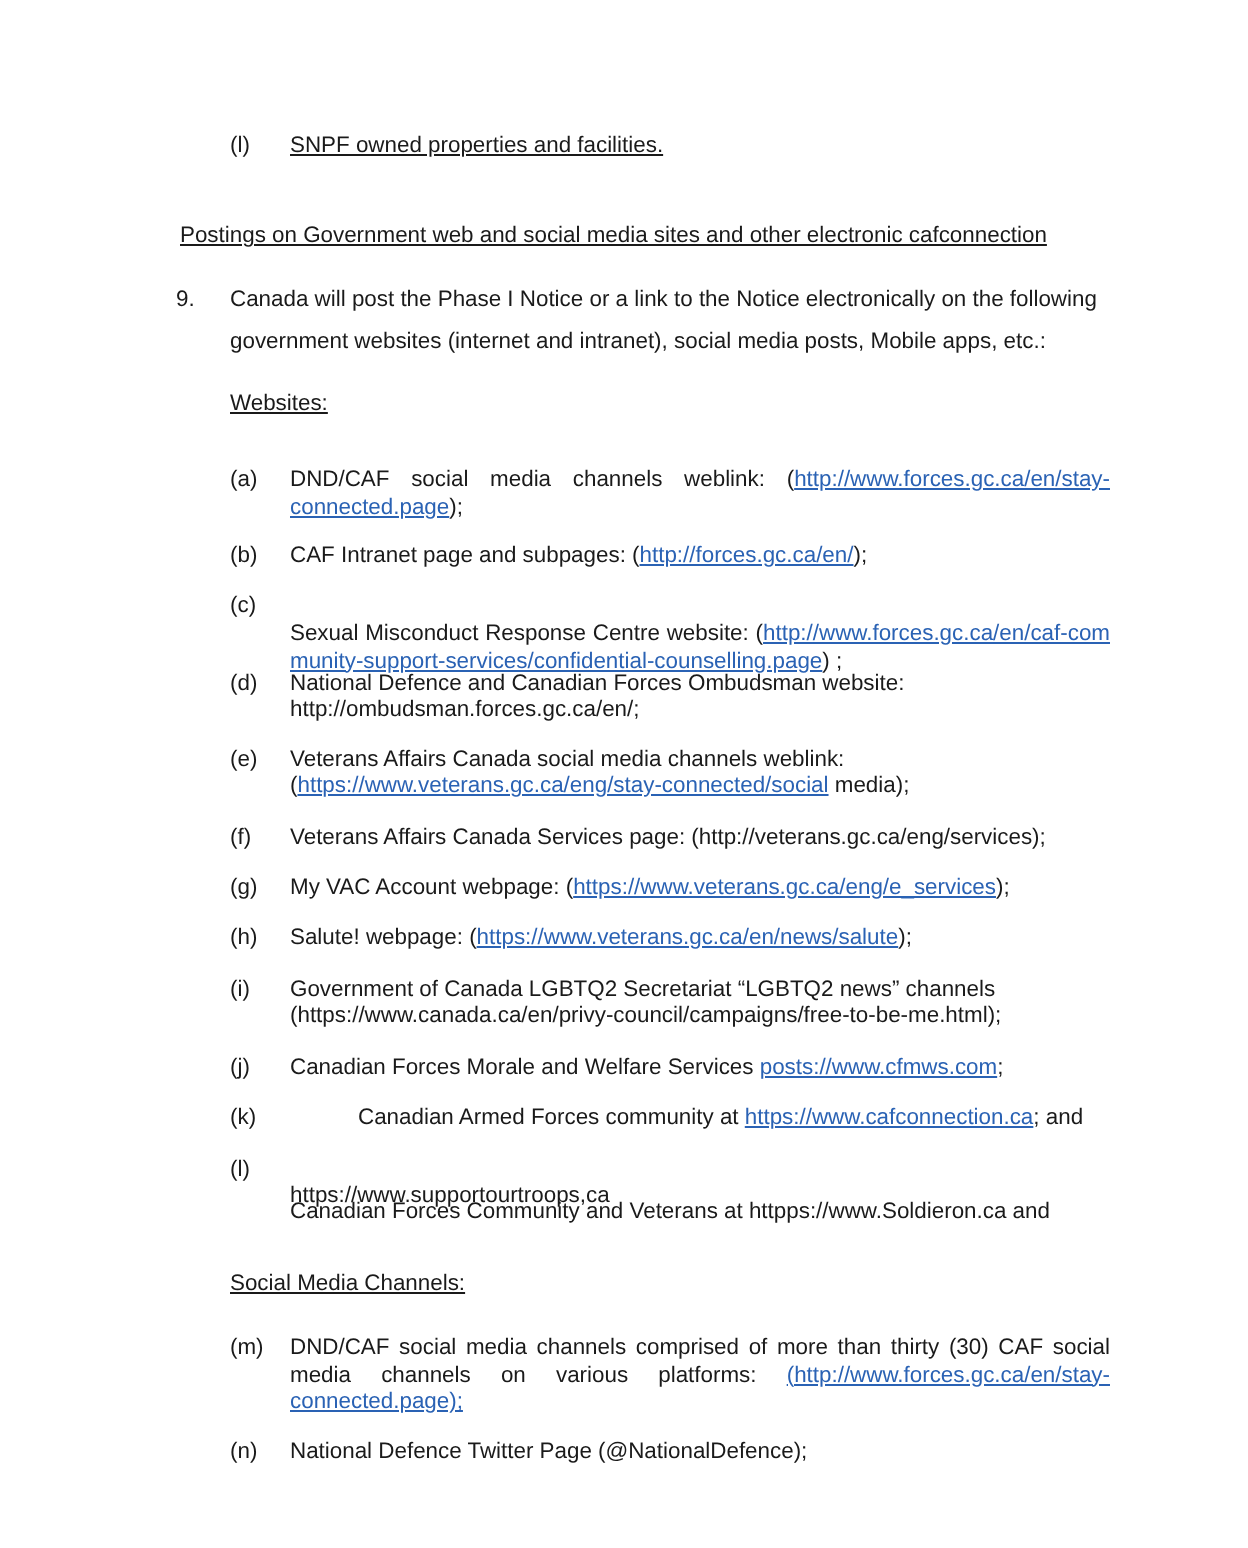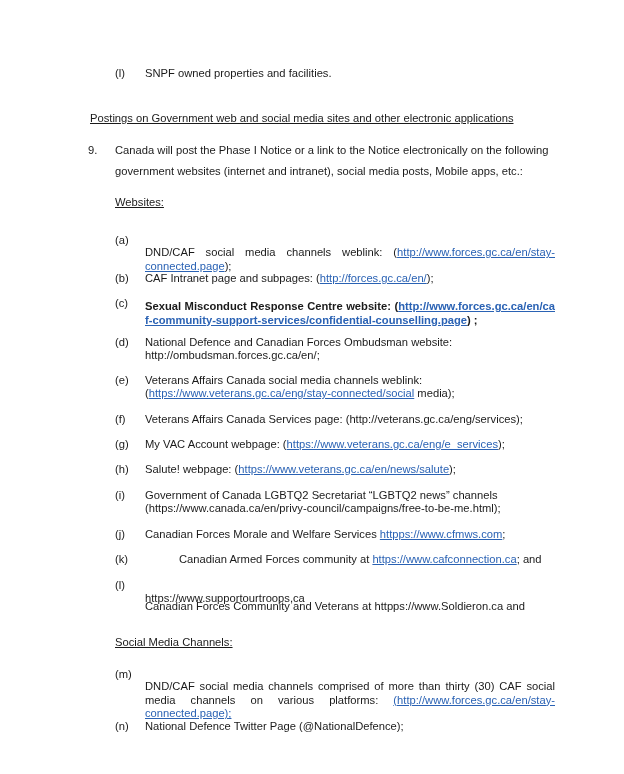--- a/index.html
+++ b/index.html
@@ -1,50 +1,50 @@
 <!DOCTYPE html>
 <html><head>
 <meta charset="utf-8">
 <style>
   html, body { margin:0; padding:0; background:#ffffff; }
   body { width:624px; height:774px; position:relative; overflow:hidden;
          font-family:"Liberation Sans", sans-serif; color:#1a1a1a; font-size:11.2px; }
   .abs { position:absolute; }
   .lbl { position:absolute; left:115px; }
   .txt { position:absolute; left:145px; width:410px; line-height:13.5px; }
-  .just { text-align:justify; text-align-last:auto;margin-top:12px; }
+  .just { text-align:justify; text-align-last:auto; }
   a { color:#2a62b4; text-decoration:underline; }
   .u { text-decoration:underline; }
 </style>
 </head>
 <body>
 
 <div class="lbl" style="top:67px;">(l)</div>
-<div class="abs" style="left:145px; top:67px;">SNPF owned properties and facilities.</div>
+<div class="abs" style="left:145px; top:67px;text-decoration:underline;">SNPF owned properties and facilities.</div>
 
-<div class="abs u" style="left:90px; top:112px;">Postings on Government web and social media sites and other electronic applications</div>
+<div class="abs u" style="left:90px; top:112px;">Postings on Government web and social media sites and other electronic cafconnection</div>
 
 <div class="abs" style="left:88px; top:144px;">9.</div>
 <div class="abs" style="left:115px; top:144px;">Canada will post the Phase I Notice or a link to the Notice electronically on the following</div>
 <div class="abs" style="left:115px; top:165px;">government websites (internet and intranet), social media posts, Mobile apps, etc.:</div>
 
 <div class="abs u" style="left:115px; top:196px;text-decoration:underline;">Websites:</div>
 
 <div class="lbl" style="top:234px;">(a)</div>
 <div class="txt just" style="top:234px;">
   <span>DND/CAF social media channels weblink: (</span><a href="#">http://www.forces.gc.ca/en/stay-connected.page</a><span>);</span>
 </div>
 
 <div class="lbl" style="top:272px;">(b)</div>
 <div class="txt" style="top:272px;">
   <span>CAF Intranet page and subpages: (</span><a href="#">http://forces.gc.ca/en/</a><span>);</span>
 </div>
 
 <div class="lbl" style="top:297px;">(c)</div>
-<div class="txt just" style="top:288px; word-break:break-all;font-weight:bold;">
+<div class="txt just" style="top:311px; word-break:break-all;">
   <span>Sexual Misconduct Response Centre website: (</span><a href="#">http://www.forces.gc.ca/en/caf-community-support-services/confidential-counselling.page</a><span>) ;</span>
 </div>
 
 <div class="lbl" style="top:336px;">(d)</div>
 <div class="abs" style="left:145px; top:336px;">National Defence and Canadian Forces Ombudsman website:</div>
 <div class="abs" style="left:145px; top:349px;">http://ombudsman.forces.gc.ca/en/;</div>
 
 <div class="lbl" style="top:374px;">(e)</div>
 <div class="abs" style="left:145px; top:374px;">Veterans Affairs Canada social media channels weblink:</div>
 <div class="abs" style="left:145px; top:387px;">
@@ -63,21 +63,21 @@
 <div class="abs" style="left:145px; top:463px;">
   <span>Salute! webpage: (</span><a href="#">https://www.veterans.gc.ca/en/news/salute</a><span>);</span>
 </div>
 
 <div class="lbl" style="top:489px;">(i)</div>
 <div class="abs" style="left:145px; top:489px;">Government of Canada LGBTQ2 Secretariat “LGBTQ2 news” channels</div>
 <div class="abs" style="left:145px; top:502px;">(https://www.canada.ca/en/privy-council/campaigns/free-to-be-me.html);</div>
 
 <div class="lbl" style="top:528px;">(j)</div>
 <div class="abs" style="left:145px; top:528px;">
-  <span>Canadian Forces Morale and Welfare Services </span><a href="#">httpps://www.cfmws.com</a><span>;</span>
+  <span>Canadian Forces Morale and Welfare Services </span><a href="#">posts://www.cfmws.com</a><span>;</span>
 </div>
 
 <div class="lbl" style="top:553px;">(k)</div>
 <div class="abs" style="left:145px; top:553px;margin-left:34px;">
   <span>Canadian Armed Forces community at </span><a href="#">https://www.cafconnection.ca</a><span>; and</span>
 </div>
 
 <div class="lbl" style="top:579px;">(l)</div>
 <div class="abs" style="left:145px; top:579px;margin-top:21px;">Canadian Forces Community and Veterans at httpps://www.Soldieron.ca  and</div>
 <div class="abs" style="left:145px; top:592px;">https://www.supportourtroops,ca</div>

